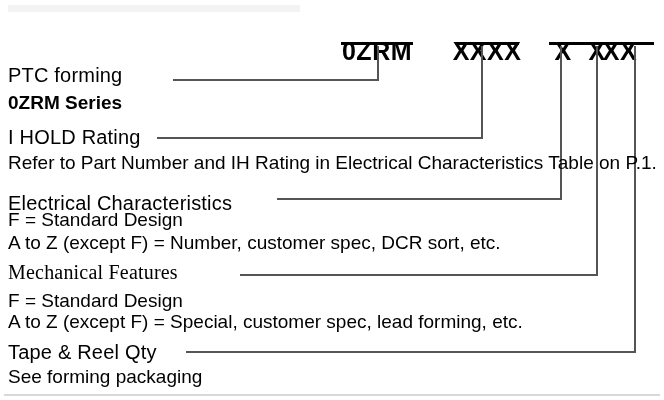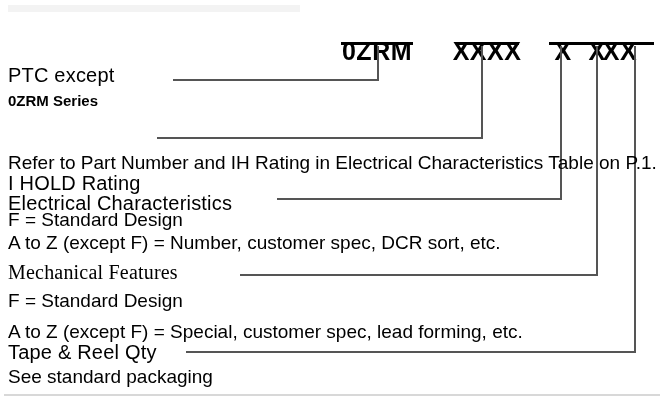--- a/index.html
+++ b/index.html
@@ -39,21 +39,21 @@
     position:absolute;
     left:8px;
     font-size:20px;
     font-weight:400;
     letter-spacing:0.2px;
     white-space:nowrap;
   }
   .sec-sub-bold{
     position:absolute;
     left:8px;
-    font-size:15px;
+    font-size:19px;
     font-weight:bold;
     white-space:nowrap;
   }
   .sec-body{
     position:absolute;
     left:8px;
     font-size:19px;
     font-weight:400;
     white-space:nowrap;
   }
@@ -98,39 +98,39 @@
   <div class="h-line" style="left:277px;top:198px;width:285px;"></div>
 
   <div class="v-line" style="left:596px;top:46px;height:230px;"></div>
   <div class="h-line" style="left:240px;top:274px;width:358px;"></div>
 
   <div class="v-line" style="left:634px;top:46px;height:307px;"></div>
   <div class="h-line" style="left:186px;top:351px;width:450px;"></div>
 </div>
 
 <div>
-  <div class="sec-title" style="top:64px;">PTC except</div>
+  <div class="sec-title" style="top:64px;">PTC forming</div>
   <div class="sec-sub-bold" style="top:92px;">0ZRM Series</div>
 </div>
 
 <div>
-  <div class="sec-title" style="top:126px;margin-top:46px;">I HOLD Rating</div>
+  <div class="sec-title" style="top:126px;">I HOLD Rating</div>
   <div class="sec-body" style="top:152px;">Refer to Part Number and IH Rating in Electrical Characteristics Table on P.1.</div>
 </div>
 
 <div>
   <div class="sec-title" style="top:192px;text-align:right;">Electrical Characteristics</div>
   <div class="sec-body" style="top:209px;">F = Standard Design</div>
   <div class="sec-body" style="top:232px;">A to Z (except F) = Number, customer spec, DCR sort, etc.</div>
 </div>
 
 <div>
   <div class="sec-title" style="top:261px;font-family:Liberation Serif, serif;">Mechanical Features</div>
   <div class="sec-body" style="top:290px;">F = Standard Design</div>
-  <div class="sec-body" style="top:321px;">A to Z (except F) = Special, customer spec, lead forming, etc.</div>
+  <div class="sec-body" style="top:311px;">A to Z (except F) = Special, customer spec, lead forming, etc.</div>
 </div>
 
 <div>
   <div class="sec-title" style="top:341px;text-align:center;">Tape &amp; Reel Qty</div>
-  <div class="sec-body" style="top:366px;">See standard packaging</div>
+  <div class="sec-body" style="top:366px;">See forming packaging</div>
 </div>
 
 <div class="bottom-rule"></div>
 
 </body></html>

